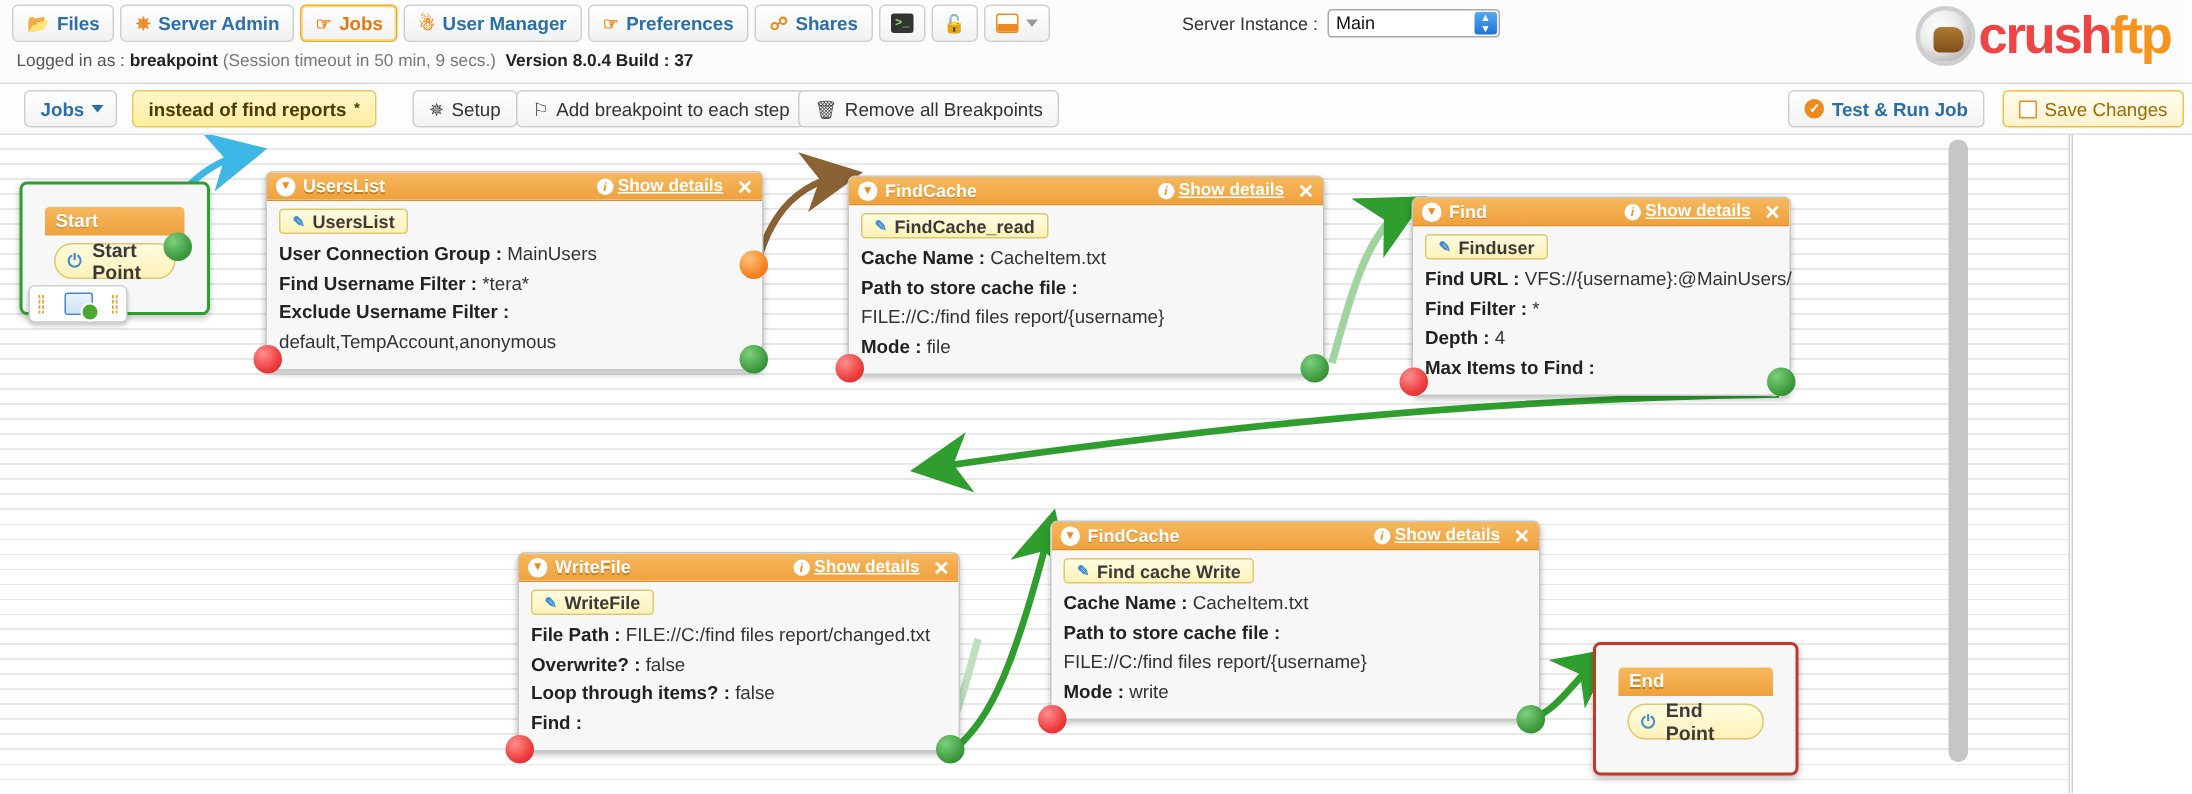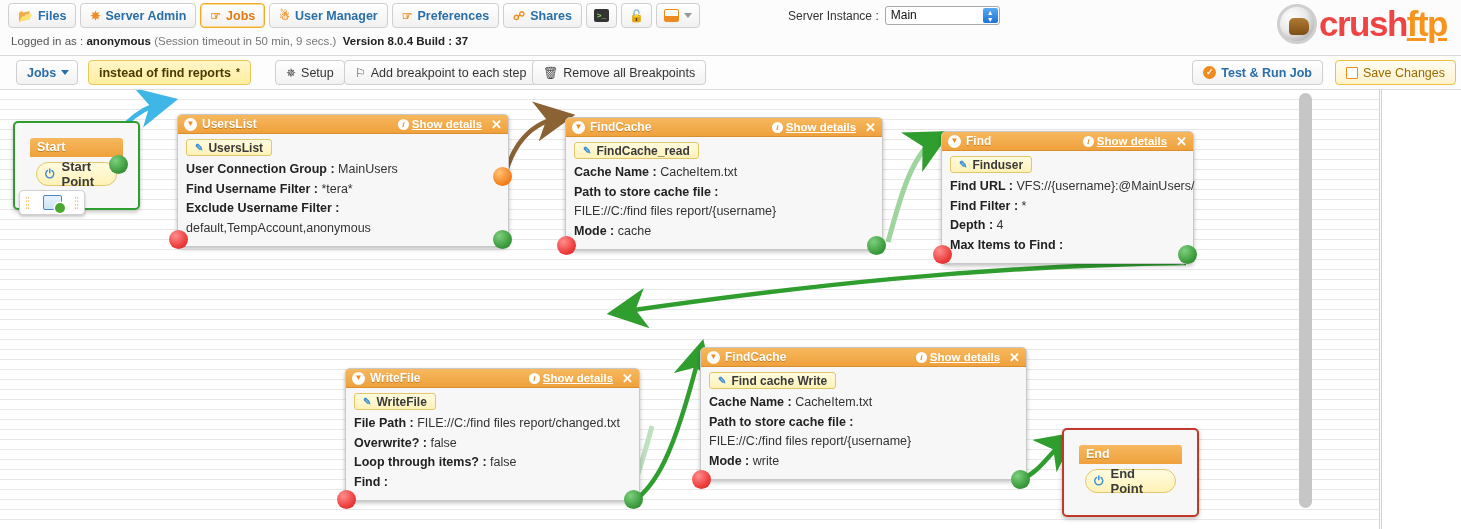--- a/index.html
+++ b/index.html
@@ -47,21 +47,21 @@
                font-size:7px; line-height:7px; text-align:center; padding-top:1px; }
 
   
   #logo { position:absolute; right:14px; top:4px; display:flex; align-items:center; }
   #logo .fist { width:40px; height:40px; border-radius:50%;
                 background:radial-gradient(circle at 35% 32%, #fff 0%, #e9e9e9 45%, #bdbdbd 75%, #9a9a9a 100%);
                 border:3px solid #cfcfcf; position:relative; margin-right:2px;}
   #logo .fist:after{content:"";position:absolute;left:9px;top:11px;width:20px;height:17px;
                 border-radius:5px 7px 6px 4px;background:linear-gradient(#b07a32,#7d4f18);}
   #logo .txt { font-size:35px; font-weight:bold; letter-spacing:-1.5px; line-height:40px; }
-  #logo .crush { color:#ef4444; } #logo .ftp { color:#f7941d;text-decoration:underline; }
+  #logo .crush { color:#ef4444; } #logo .ftp { color:#f7941d; }
 
   
   #toolbar { position:absolute; left:0; top:56px; width:1461px; height:34px;
              background:#fdfdfd; border-bottom:1px solid #dcdcdc; }
   .tb { position:absolute; top:4px; display:flex; align-items:center; gap:5px;
         height:25px; padding:0 10px; border:1px solid #cfcfcf; border-radius:4px;
         background:linear-gradient(#ffffff,#f2f2f2); font-size:12.5px; white-space:nowrap; cursor:pointer; }
   .tb.jobs { left:16px; color:#2a6fa8; font-weight:bold; padding-right:8px; }
   .tb.jobname { left:88px; background:linear-gradient(#fff6c9,#ffeea0); border-color:#e8c85a;
                 font-weight:bold; color:#4a3a00; }
@@ -185,21 +185,21 @@
       <span class="ico">🔓</span>
     </div>
     <div class="navtab iconly">
       <span class="imgico"></span>
       <span class="caret"></span>
     </div>
   </div>
 
   <div id="loginline">
     <span>Logged in as :</span>
-    <b>anonymous</b>
+    <b>breakpoint</b>
     <span class="dim">(Session timeout in 50 min, 9 secs.)</span>
     &nbsp;<b>Version 8.0.4 Build : 37</b>
   </div>
 
   <div id="instwrap">
     <span class="lbl">Server Instance :</span>
     <div class="selbox">
       <span>Main</span>
       <span class="selarrows">▲<br>▼</span>
     </div>
@@ -326,21 +326,21 @@
         <span class="x">✕</span>
       </div>
       <div class="nbody">
         <div class="tag">
           <span class="pen">✎</span>
           <span>FindCache_read</span>
         </div>
         <div class="prow"><b>Cache Name :</b> <span class="v">CacheItem.txt</span></div>
         <div class="prow"><b>Path to store cache file :</b></div>
         <div class="plain">FILE://C:/find files report/{username}</div>
-        <div class="prow"><b>Mode :</b> <span class="v">cache</span></div>
+        <div class="prow"><b>Mode :</b> <span class="v">file</span></div>
       </div>
       <div class="cdot r" style="left:-9px; top:118px;"></div>
       <div class="cdot g" style="left:301px; top:118px;"></div>
     </div>
 
     <div class="node" style="left:941px; top:41px; width:253px;">
       <div class="nhead">
         <span class="coll">▼</span>
         <span class="ttl">Find</span>
         <span class="det">

